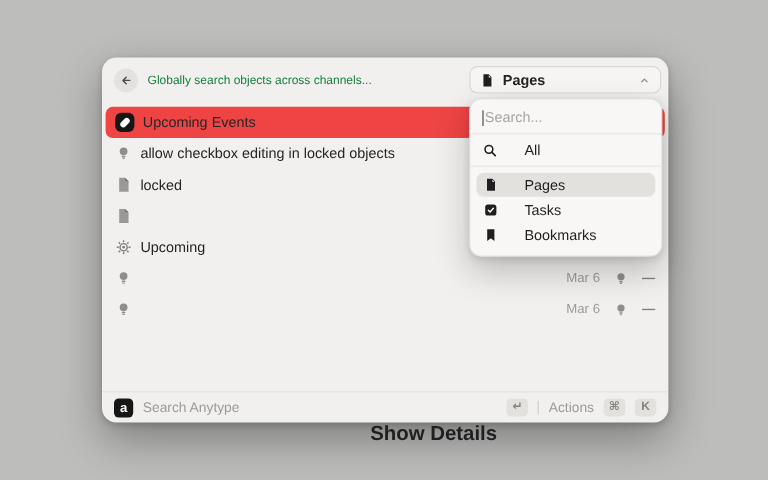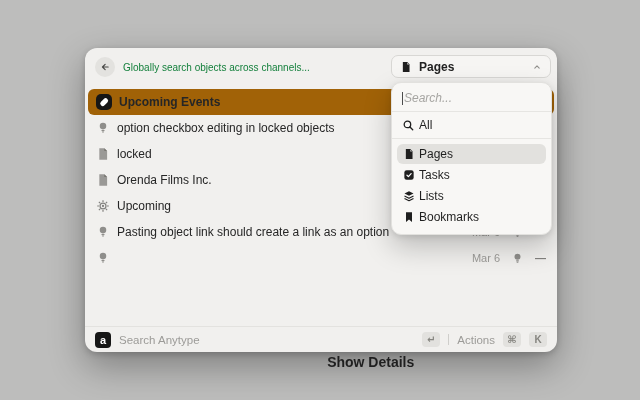--- a/index.html
+++ b/index.html
@@ -22,57 +22,57 @@
 
   .filter-btn{position:absolute;right:6px;top:7px;width:160px;height:23px;
               border:1px solid #d8d7d4;border-radius:7px;background:#f6f5f3;
               display:flex;align-items:center;gap:7px;padding:0 8px;box-sizing:border-box;}
   .filter-btn .flabel{font-size:12px;color:#232323;font-weight:600;flex:1;}
 
   
   .list{position:absolute;left:3px;right:3px;top:41px;}
   .row{height:26px;display:flex;align-items:center;gap:7px;
        padding:0 8px;border-radius:6px;box-sizing:border-box;}
-  .row.selected{background:#a16207;font-weight:bold;}
+  .row.selected{background:#ef4444;}
   .rlabel{font-size:12px;color:#262626;white-space:nowrap;overflow:hidden;}
   .spacer{flex:1;}
   .rdate{font-size:11px;color:#9c9b98;}
   .rdash{font-size:11px;font-weight:700;color:#7f7e7b;line-height:1;}
   .meta{display:flex;align-items:center;gap:11px;text-align:center;}
   .meta.faded{opacity:.45;}
   .icn{display:flex;align-items:center;justify-content:center;flex:0 0 auto;}
 
   .space-icon{width:16px;height:16px;border-radius:5px;background:#161616;position:relative;flex:0 0 auto;}
   .space-icon::after{content:"";position:absolute;left:50%;top:50%;width:9px;height:4.5px;
                      border-radius:2.5px;background:#fff;transform:translate(-50%,-50%) rotate(-45deg);}
 
   
   .menu{position:absolute;left:306px;top:34px;width:161px;background:#f8f7f5;
         border:1px solid #e2e1de;border-radius:10px;box-sizing:border-box;
         box-shadow:0 12px 28px rgba(0,0,0,.22),0 2px 6px rgba(0,0,0,.10);
         padding-bottom:6px;z-index:5;}
-  .menu-search{display:flex;align-items:center;padding:8px 10px 6px;gap:1px;font-style:italic;}
+  .menu-search{display:flex;align-items:center;padding:8px 10px 6px;gap:1px;}
   .menu-search .caret{width:1px;height:13px;background:#4c4c4c;}
   .menu-search .phtext{font-size:12px;color:#a6a5a2;}
   .mdivider{height:1px;background:#e6e5e2;}
-  .menu-item{display:flex;align-items:center;gap:4px;font-size:12px;color:#1f1f1f;
+  .menu-item{display:flex;align-items:center;gap:22px;font-size:12px;color:#1f1f1f;
              height:26px;padding:0 10px;}
   .mgroup{padding:5px 5px 0;}
   .mgroup .menu-item{height:20px;border-radius:6px;padding:0 6px;margin-bottom:1px;}
   .mgroup .menu-item.selected{background:#e2e1de;}
 
   
   .footer{position:absolute;left:0;right:0;bottom:0;height:26px;
           border-top:1px solid #e3e2df;display:flex;align-items:center;
           padding:0 10px;box-sizing:border-box;gap:8px;}
   .logo{width:16px;height:16px;border-radius:4px;background:#161616;color:#fff;
         display:flex;align-items:center;justify-content:center;
         font-size:11px;font-weight:700;flex:0 0 auto;}
   .fmuted{font-size:11.5px;color:#9c9b98;}
-  .fstrong{font-size:14px;color:#1f1f1f;font-weight:700;margin-top:44px;}
+  .fstrong{font-size:17px;color:#1f1f1f;font-weight:700;margin-top:44px;}
   .key{background:#e2e1de;border-radius:4px;color:#85847f;font-size:10px;
        min-width:10px;height:15px;padding:0 4px;display:flex;align-items:center;
        justify-content:center;font-weight:600;}
   .vline{width:1px;height:11px;background:#cfcecb;}
 </style>
 </head>
 <body>
 
 <div class="canvas">
   <div class="window">
@@ -103,21 +103,21 @@
       </div>
 
       <div class="row">
         <span class="icn">
           <svg width="14" height="14" viewBox="0 0 16 16">
               <circle cx="8" cy="5.8" r="3.7" fill="#8f8e8b"></circle>
               <rect x="6.2" y="10.1" width="3.6" height="1.5" rx=".75" fill="#8f8e8b"></rect>
               <rect x="6.8" y="12.1" width="2.4" height="1.1" rx=".55" fill="#8f8e8b"></rect>
             </svg>
         </span>
-        <span class="rlabel">option checkbox editing in locked objects</span>
+        <span class="rlabel">allow checkbox editing in locked objects</span>
       </div>
 
       <div class="row">
         <span class="icn">
           <svg width="14" height="14" viewBox="0 0 16 16">
               <path d="M3.8 1.3h5.7l3.2 3.2v10.2H3.8z" fill="#9a9996"></path>
               <path d="M9.5 1.3l3.2 3.2H9.5z" fill="#76756f"></path>
             </svg>
         </span>
         <span class="rlabel">locked</span>
@@ -125,21 +125,20 @@
 
 
 
       <div class="row">
         <span class="icn">
           <svg width="14" height="14" viewBox="0 0 16 16">
               <path d="M3.8 1.3h5.7l3.2 3.2v10.2H3.8z" fill="#9a9996"></path>
               <path d="M9.5 1.3l3.2 3.2H9.5z" fill="#76756f"></path>
             </svg>
         </span>
-        <span class="rlabel">Orenda Films Inc.</span>
         <span class="spacer"></span>
         <span class="meta faded">
           <span class="rdate">Mar 6</span>
           <span class="rdash">—</span>
         </span>
       </div>
 
       <div class="row">
         <span class="icn">
           <svg width="14" height="14" viewBox="0 0 16 16">
@@ -168,21 +167,20 @@
       </div>
 
       <div class="row">
         <span class="icn">
           <svg width="14" height="14" viewBox="0 0 16 16">
               <circle cx="8" cy="5.8" r="3.7" fill="#8f8e8b"></circle>
               <rect x="6.2" y="10.1" width="3.6" height="1.5" rx=".75" fill="#8f8e8b"></rect>
               <rect x="6.8" y="12.1" width="2.4" height="1.1" rx=".55" fill="#8f8e8b"></rect>
             </svg>
         </span>
-        <span class="rlabel">Pasting object link should create a link as an option</span>
         <span class="spacer"></span>
         <span class="meta">
           <span class="rdate">Mar 6</span>
           <span class="icn">
             <svg width="13" height="13" viewBox="0 0 16 16">
                 <circle cx="8" cy="5.8" r="3.7" fill="#8f8e8b"></circle>
                 <rect x="6.2" y="10.1" width="3.6" height="1.5" rx=".75" fill="#8f8e8b"></rect>
                 <rect x="6.8" y="12.1" width="2.4" height="1.1" rx=".55" fill="#8f8e8b"></rect>
               </svg>
           </span>
@@ -236,28 +234,20 @@
         </div>
         <div class="menu-item">
           <svg class="icn" width="12" height="12" viewBox="0 0 16 16">
             <rect x="1.8" y="1.8" width="12.4" height="12.4" rx="3" fill="#1f1f1f"></rect>
             <path d="M5.3 8.3l1.9 1.9 3.6-4.1" stroke="#fff" stroke-width="1.6" fill="none" stroke-linecap="round" stroke-linejoin="round"></path>
           </svg>
           <span>Tasks</span>
         </div>
         <div class="menu-item">
           <svg class="icn" width="12" height="12" viewBox="0 0 16 16">
-            <path d="M8 1.6 14 4.7 8 7.8 2 4.7z" fill="#1f1f1f"></path>
-            <path d="M2 8l6 3.1L14 8" stroke="#1f1f1f" stroke-width="1.5" fill="none" stroke-linejoin="round"></path>
-            <path d="M2 11.2l6 3.1 6-3.1" stroke="#1f1f1f" stroke-width="1.5" fill="none" stroke-linejoin="round"></path>
-          </svg>
-          <span>Lists</span>
-        </div>
-        <div class="menu-item">
-          <svg class="icn" width="12" height="12" viewBox="0 0 16 16">
             <path d="M4 1.5h8v13L8 11.3l-4 3.2z" fill="#1f1f1f"></path>
           </svg>
           <span>Bookmarks</span>
         </div>
       </div>
     </div>
 
     <div class="footer">
       <span class="logo">a</span>
       <span class="fmuted">Search Anytype</span>

